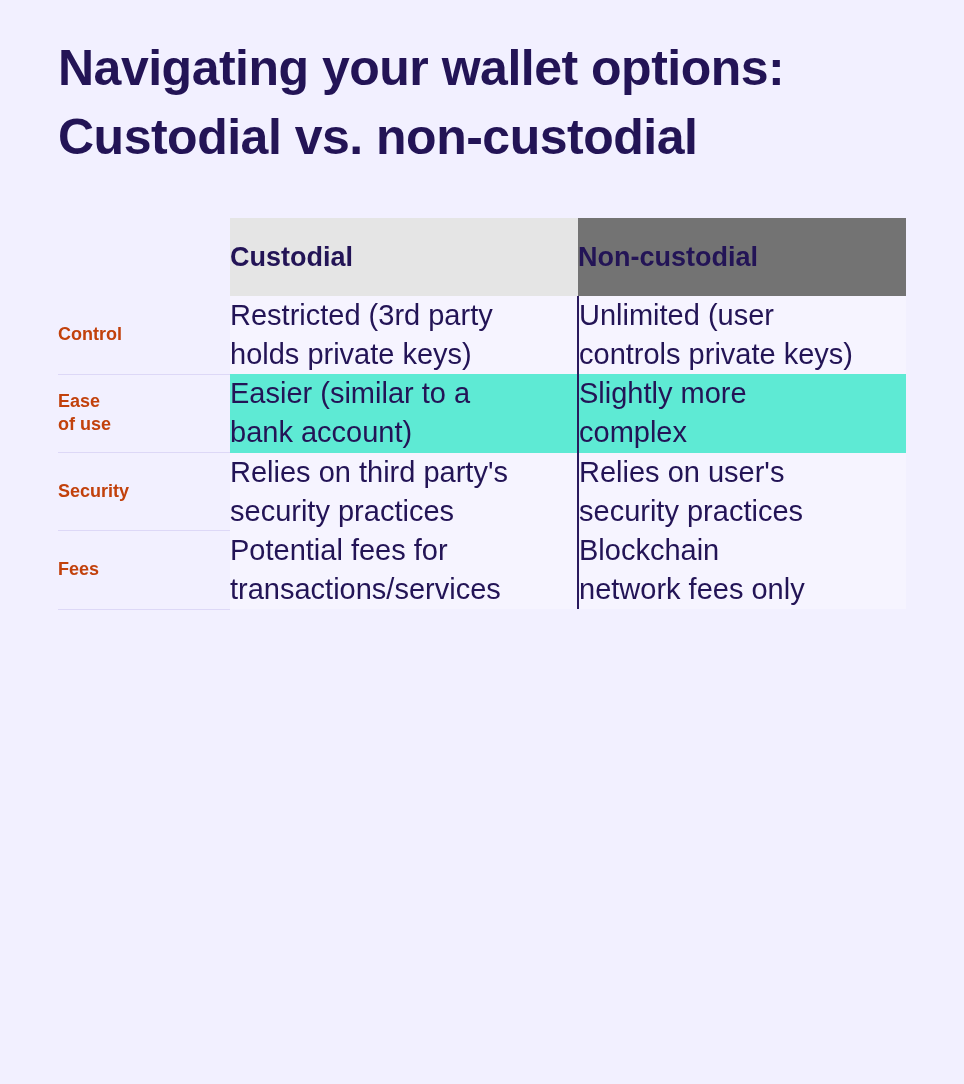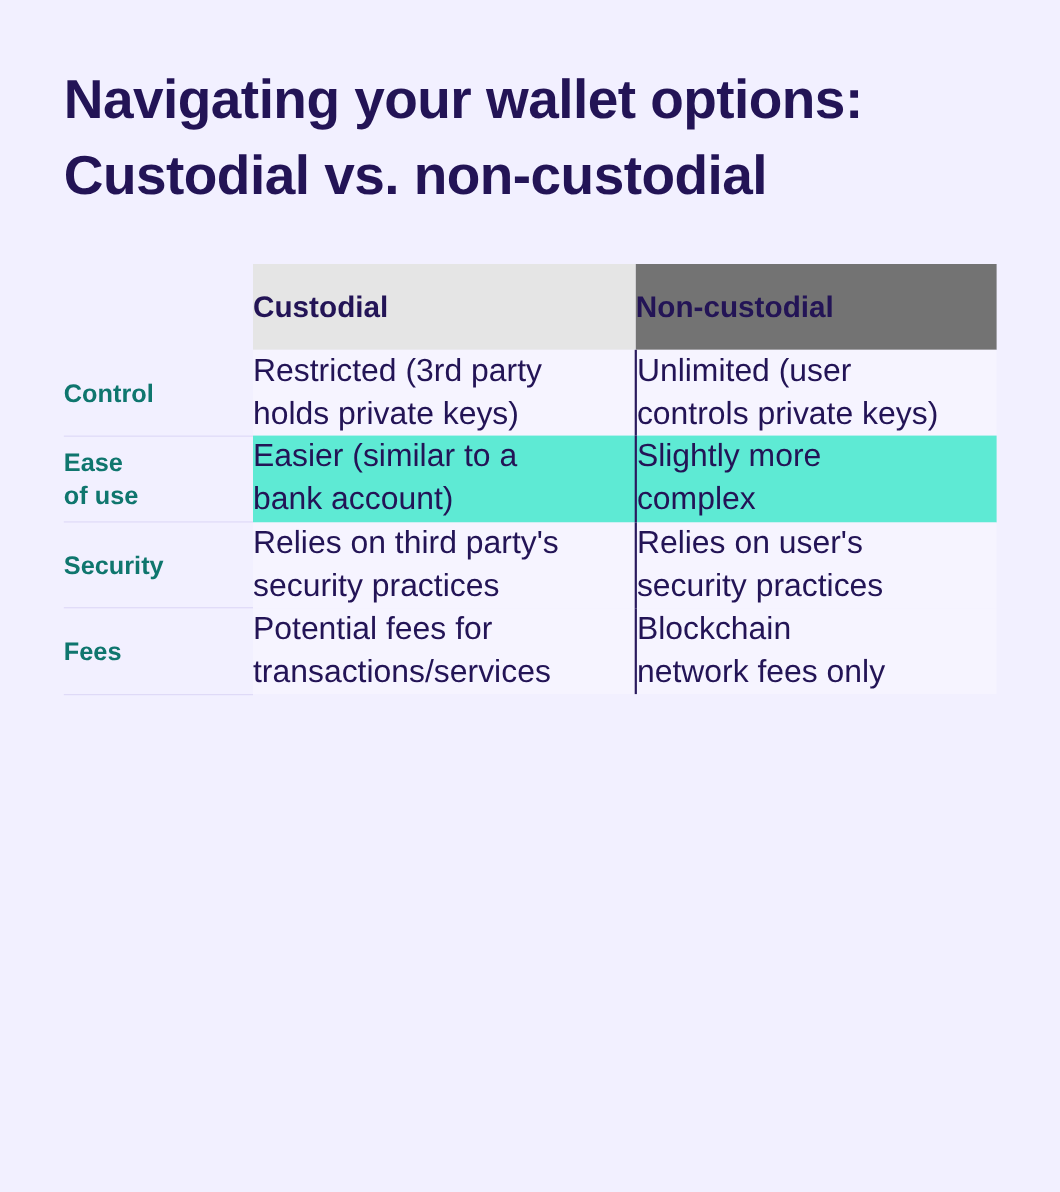--- a/index.html
+++ b/index.html
@@ -12,21 +12,21 @@
     background: #f2f0ff;
     font-family: "Liberation Sans", sans-serif;
     color: #231456;
     overflow: hidden;
   }
   .page {
     position: relative;
     width: 964px;
     height: 889px;
     box-sizing: border-box;
-    padding: 56px 58px 0 58px;
+    padding: 34px 58px 0 58px;
   }
   .title {
     font-size: 50px;
     line-height: 1.38;
     font-weight: 700;
     letter-spacing: -0.5px;
     color: #231456;
     margin: 0 0 46px 0;
     max-width: 860px;
   }
@@ -66,23 +66,23 @@
   }
   .hdr-custodial {
     background: #e5e5e5;
   }
   .hdr-non {
     background: #737373;
   }
 
   
   .row-label {
-    font-size: 23px;
+    font-size: 18px;
     font-weight: 700;
-    color: #0f766e;
+    color: #c2410c;
     padding: 14px 14px 14px 0;
     line-height: 1.32;
     box-sizing: border-box;
     border-bottom: 1px solid #ddd8f7;
   }
   .row-label .lab-line { display: block; }
 
   .cell {
     font-size: 29px;
     line-height: 1.35;

